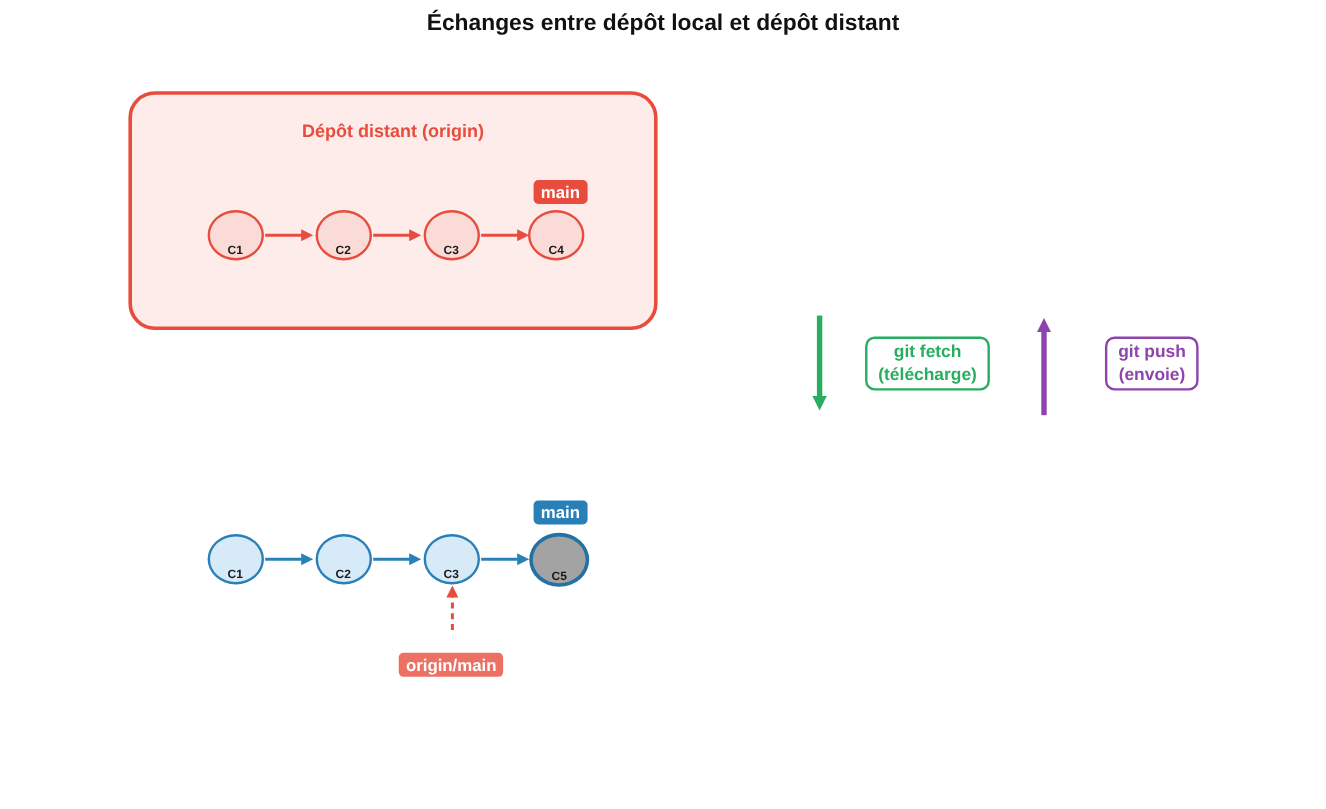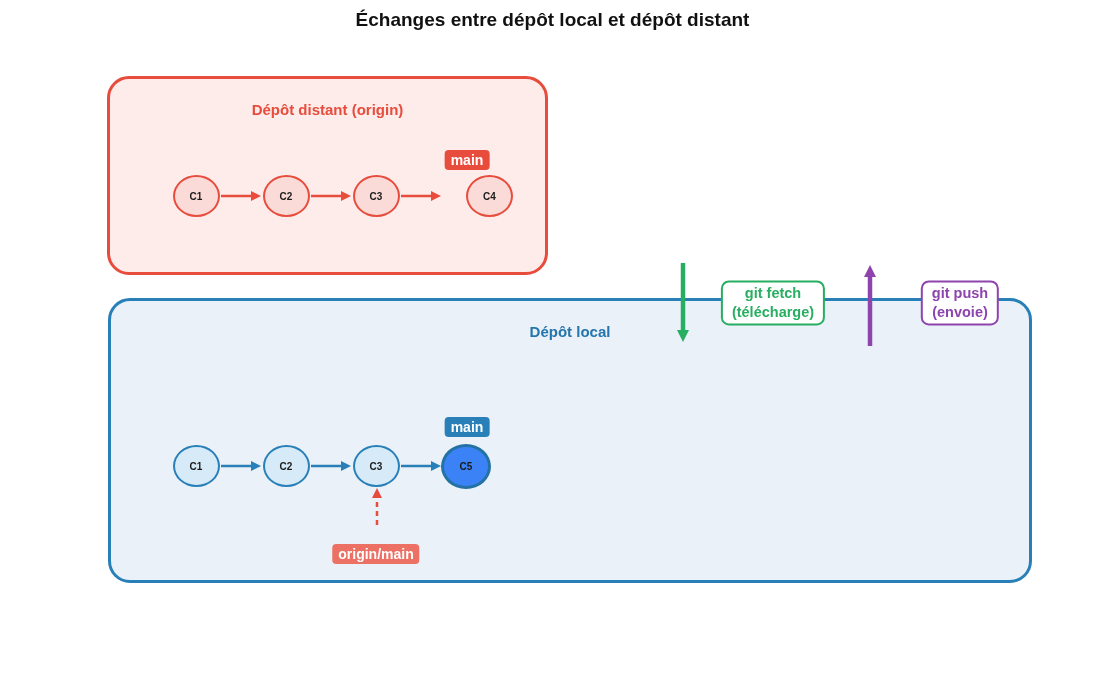--- a/index.html
+++ b/index.html
@@ -25,26 +25,26 @@
     position:absolute; left:0; top:22px; width:100%;
     text-align:center; font-size:15px; font-weight:bold;
   }
   .repo.remote .repo-title { color:#e74c3c; }
   .repo.local  .repo-title { color:#2576ac; }
 
   svg.arrows { position:absolute; left:0; top:0; z-index:2; }
 
   .node {
     position:absolute; box-sizing:border-box; border-radius:50%;
-    display:flex; align-items:center; justify-content:center;
+    display:flex; align-items:flex-end; justify-content:center;
     font-size:10px; font-weight:bold; color:#1a1a1a; z-index:3;
   }
   .node.remote-node { width:47px; height:42px; background:#fadbd8; border:2.5px solid #e74c3c; }
   .node.local-node  { width:47px; height:42px; background:#d6eaf8; border:2.5px solid #2980b9; }
-  .node.local-head  { width:50px; height:45px; background:#3b82f6; border:3.5px solid #2471a3; }
+  .node.local-head  { width:50px; height:45px; background:#a3a3a3; border:3.5px solid #2471a3; }
 
   .badge {
     position:absolute; transform:translate(-50%,-50%);
     color:#ffffff; font-size:14px; font-weight:bold;
     padding:2px 6px; border-radius:4px; z-index:4; white-space:nowrap;
   }
   .badge.red    { background:#e74c3c; }
   .badge.blue   { background:#2980b9; }
   .badge.salmon { background:#ec7063; }
 
@@ -61,23 +61,20 @@
 <body>
 
 <div class="canvas">
 
   <div class="title">Échanges entre dépôt local et dépôt distant</div>
 
   <div class="repo remote">
     <div class="repo-title">Dépôt distant (origin)</div>
   </div>
 
-  <div class="repo local">
-    <div class="repo-title">Dépôt local</div>
-  </div>
 
   <svg class="arrows" width="1105" height="674" viewBox="0 0 1105 674">
     <defs>
       <marker id="ar-red" markerUnits="userSpaceOnUse" markerWidth="11" markerHeight="10" refX="1" refY="5" orient="auto">
         <path d="M0,0 L10,5 L0,10 z" fill="#e74c3c"></path>
       </marker>
       <marker id="ar-blue" markerUnits="userSpaceOnUse" markerWidth="11" markerHeight="10" refX="1" refY="5" orient="auto">
         <path d="M0,0 L10,5 L0,10 z" fill="#2980b9"></path>
       </marker>
       <marker id="ar-green" markerUnits="userSpaceOnUse" markerWidth="13" markerHeight="12" refX="1" refY="6" orient="auto">
@@ -105,21 +102,21 @@
 
   <div class="node remote-node" style="left:172.5px; top:175px;">
       <span>C1</span>
     </div>
   <div class="node remote-node" style="left:262.5px; top:175px;">
       <span>C2</span>
     </div>
   <div class="node remote-node" style="left:352.5px; top:175px;">
       <span>C3</span>
     </div>
-  <div class="node remote-node" style="left:466px; top:175px;">
+  <div class="node remote-node" style="left:440px; top:175px;">
       <span>C4</span>
     </div>
 
   <div class="node local-node" style="left:172.5px; top:445px;">
       <span>C1</span>
     </div>
   <div class="node local-node" style="left:262.5px; top:445px;">
       <span>C2</span>
     </div>
   <div class="node local-node" style="left:352.5px; top:445px;">

